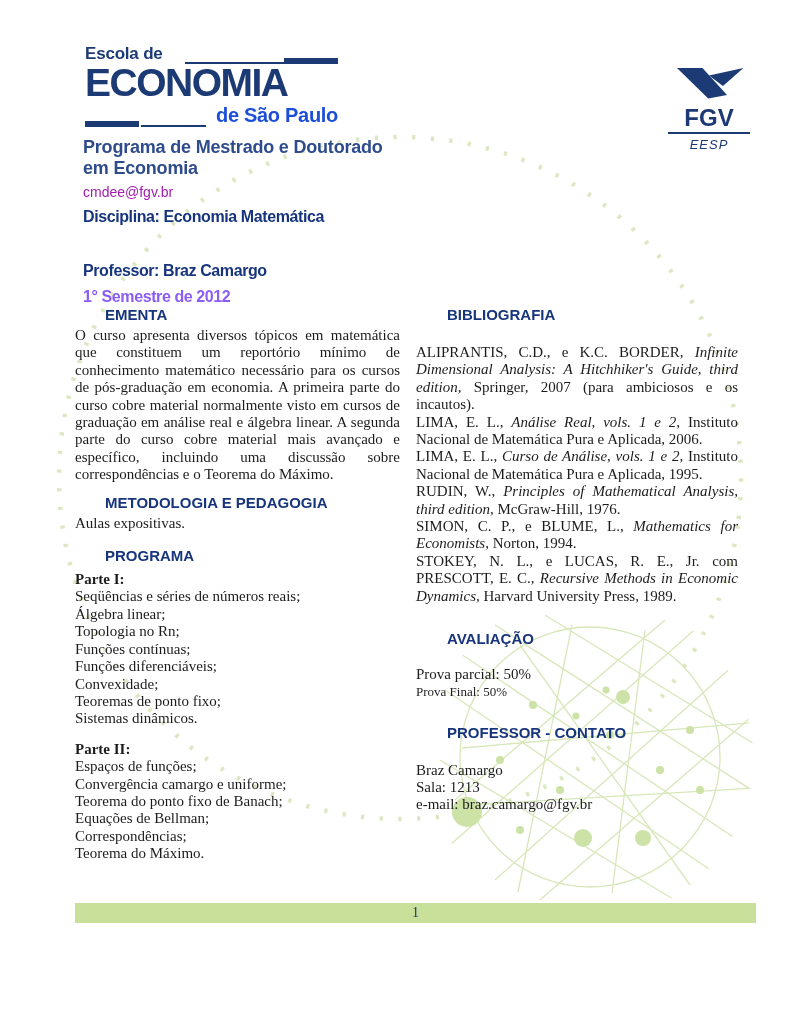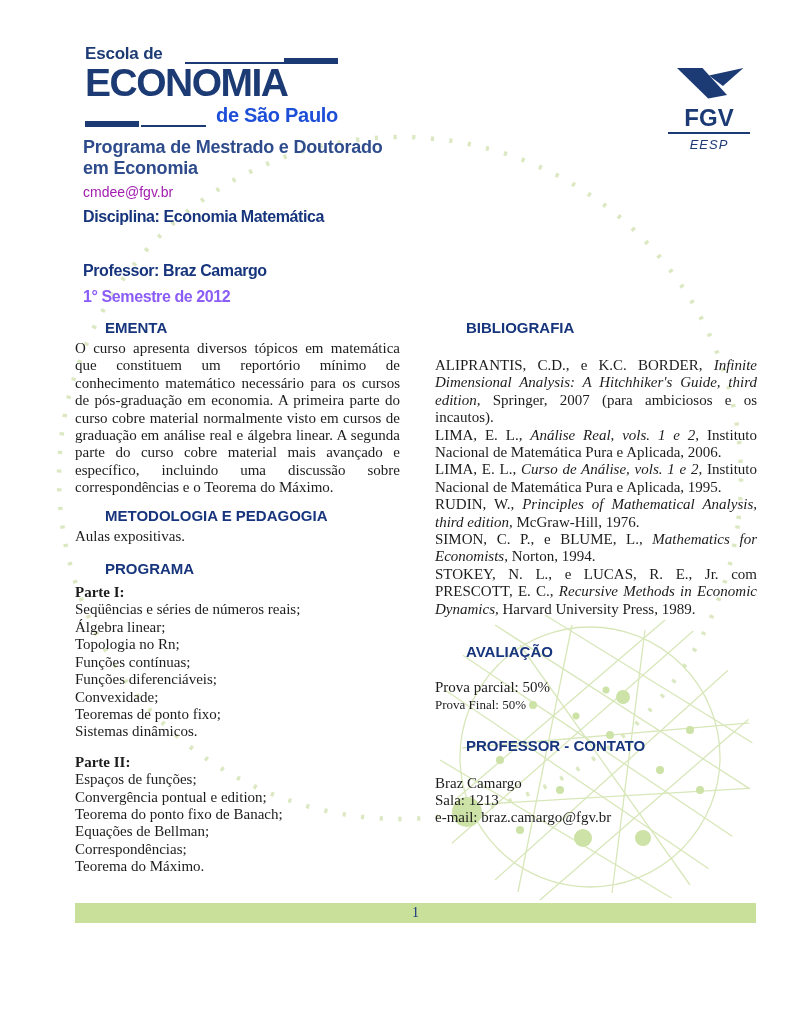--- a/index.html
+++ b/index.html
@@ -29,21 +29,21 @@
 
   
   .prog-title{left:83px;top:137px;font-size:18px;font-weight:bold;color:#2e4b8c;line-height:21px;letter-spacing:-0.2px;}
   .prog-email{font-size:14px;font-weight:normal;color:#a21caf;margin-top:3px;letter-spacing:0;}
   .course-line{left:83px;font-size:16px;font-weight:bold;color:#17357c;letter-spacing:-0.4px;white-space:nowrap;}
   .disciplina{top:208px;}
   .professor{top:262px;}
   .semestre{top:288px;color:#8b5cf6;}
 
   
-  .columns{left:75px;top:320px;width:682px;display:flex;gap:35px;}
+  .columns{left:75px;top:307px;width:682px;display:flex;gap:16px;}
   .col-left{width:325px;}
   .col-right{width:322px;}
   .sec-h{font-weight:bold;font-size:15px;color:#17357c;margin:0 0 0 30px;line-height:16px;}
   .serif{font-family:"Liberation Serif",serif;font-size:15px;line-height:17.4px;color:#1c1c1c;}
   .just{text-align:justify;}
   p{margin:0;}
   .mt4{margin-top:4px;} .mt7{margin-top:7px;} .mt11{margin-top:11px;}
   .mt13{margin-top:13px;} .mt16{margin-top:16px;} .mt19{margin-top:19px;}
   .mt21{margin-top:21px;} .mt25{margin-top:25px;} .mt26{margin-top:26px;}
   .bold{font-weight:bold;}
@@ -160,21 +160,21 @@
       <p class="serif">Álgebra linear;</p>
       <p class="serif">Topologia no Rn;</p>
       <p class="serif">Funções contínuas;</p>
       <p class="serif">Funções diferenciáveis;</p>
       <p class="serif">Convexidade;</p>
       <p class="serif">Teoremas de ponto fixo;</p>
       <p class="serif">Sistemas dinâmicos.</p>
 
       <p class="serif bold mt13">Parte II:</p>
       <p class="serif">Espaços de funções;</p>
-      <p class="serif">Convergência pontual e edition;</p>
+      <p class="serif">Convergência camargo e uniforme;</p>
       <p class="serif">Teorema do ponto fixo de Banach;</p>
       <p class="serif">Equações de Bellman;</p>
       <p class="serif">Correspondências;</p>
       <p class="serif">Teorema do Máximo.</p>
     </div>
 
     <div class="col-right">
       <div class="sec-h" style="margin-left:31px">BIBLIOGRAFIA</div>
 
       <div class="mt21">

